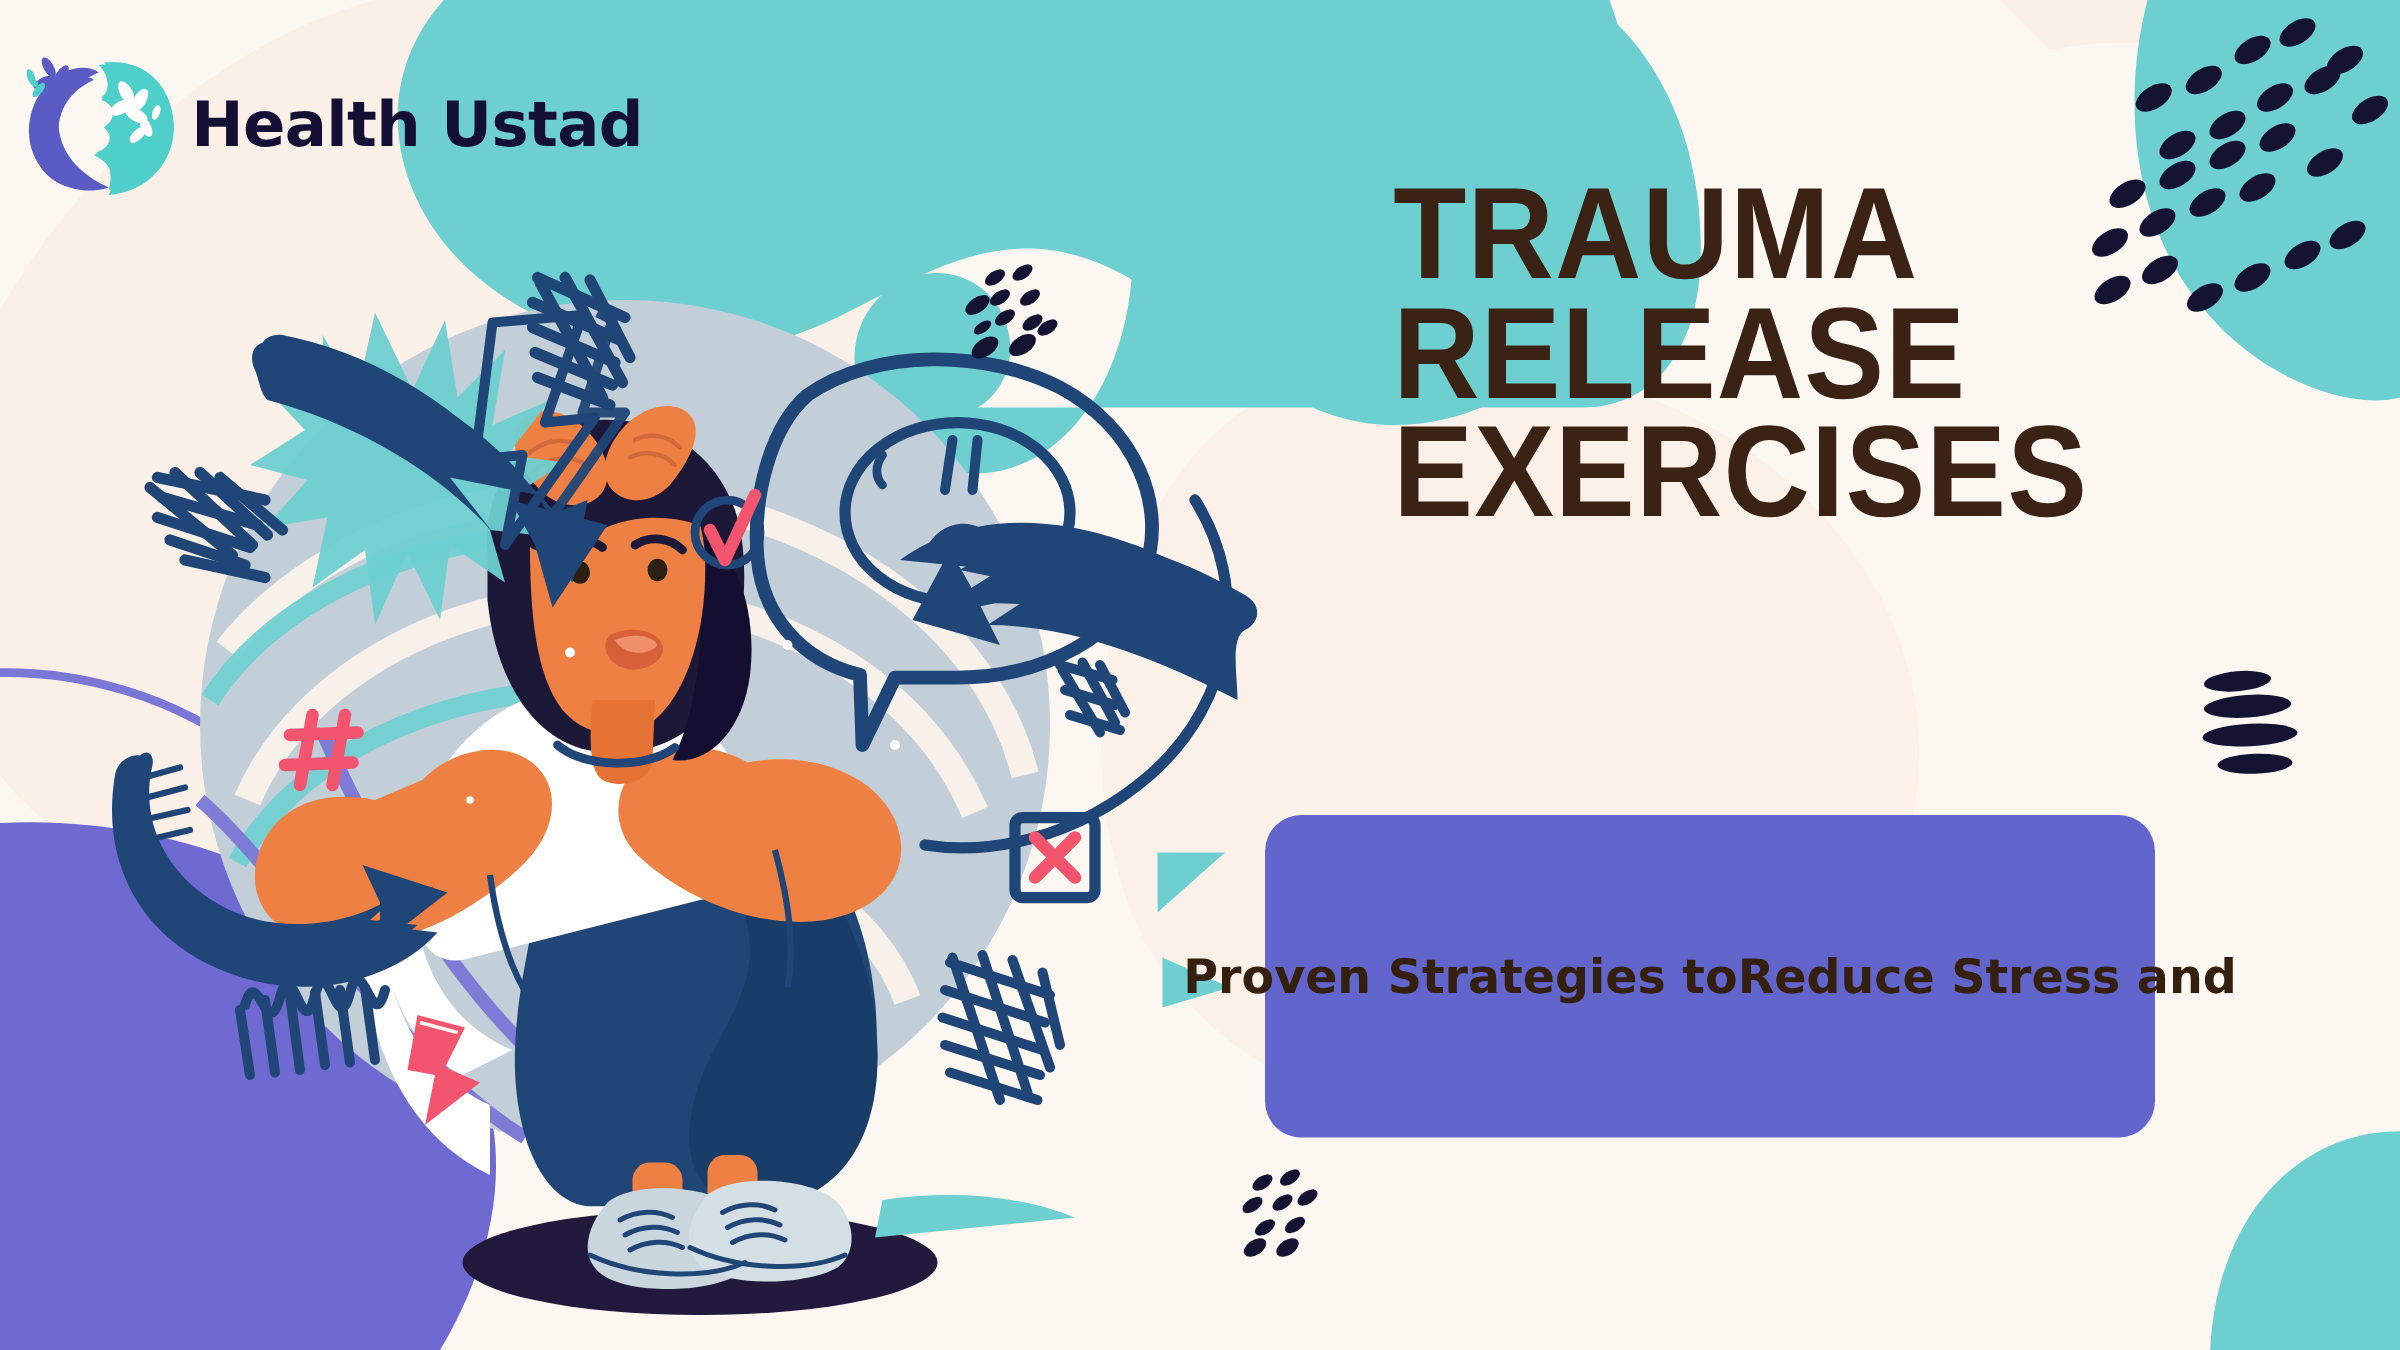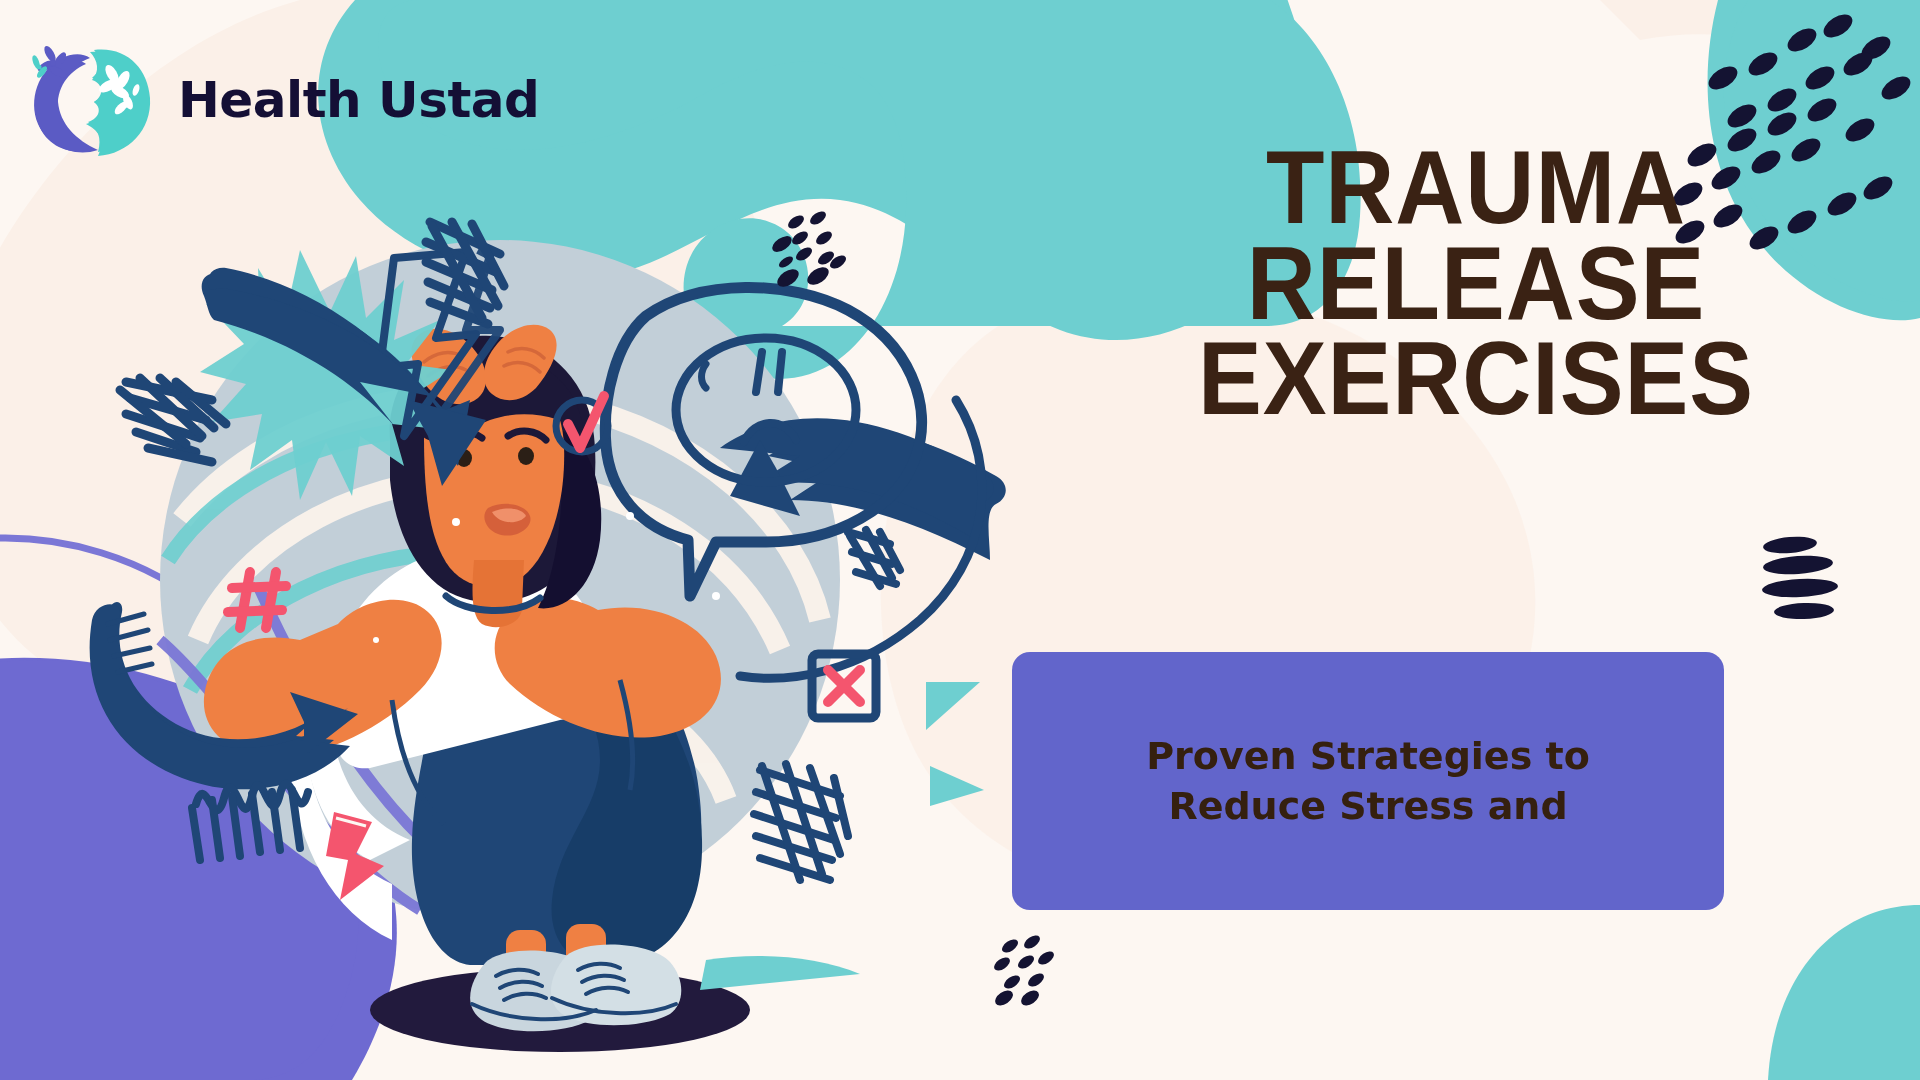--- a/index.html
+++ b/index.html
@@ -6,57 +6,57 @@
   html,body { width:1920px; height:1080px; overflow:hidden; }
   body {
     font-family:"Liberation Sans", sans-serif;
     background:#fdf7f2;
     position:relative;
   }
   #canvas { position:absolute; inset:0; width:1920px; height:1080px; }
 
   
   #logo {
-    position:absolute; left:28px; top:40px;
-    display:flex; align-items:center; gap:20px;
+    position:absolute; left:17px; top:40px;
+    display:flex; align-items:center; gap:6px;
     z-index:40;
     justify-content:space-between;
   }
   #logo-mark { width:130px; height:120px; flex:0 0 auto; }
   #logo-text {
     font-size:50px; font-weight:bold; color:#140f35;
     letter-spacing:-0.5px; line-height:1;
     font-family:"DejaVu Sans", sans-serif;
   }
 
   
   #headline {
-    position:absolute; left:1156px; top:140px; width:640px;
-    z-index:40; text-align:center;
+    position:absolute; left:1089px; top:140px; width:640px;
+    z-index:40; 
   }
   #headline .hl {
     display:block;
     font-family:"Liberation Sans Narrow","Liberation Sans", sans-serif;
     font-weight:bold;
     font-size:104px;
     line-height:0.92;
     color:#3a2214;
     letter-spacing:1px;
     transform:scaleX(0.92);
     white-space:nowrap;
   }
 
   
   #subtitle-box {
     position:absolute; left:1012px; top:652px;
     width:712px; height:258px;
     background:#6265cb;
-    border-radius:18px;
+    border-radius:29px;
     z-index:40;
-    display:flex; flex-direction:column;
+    display:flex; flex-direction:row;
     align-items:center; justify-content:center;
   }
   #subtitle-box .sl {
     display:block;
     font-family:"DejaVu Sans", sans-serif;
     font-weight:bold;
     font-size:38px;
     line-height:1.32;
     color:#35200f;
     text-align:center;

